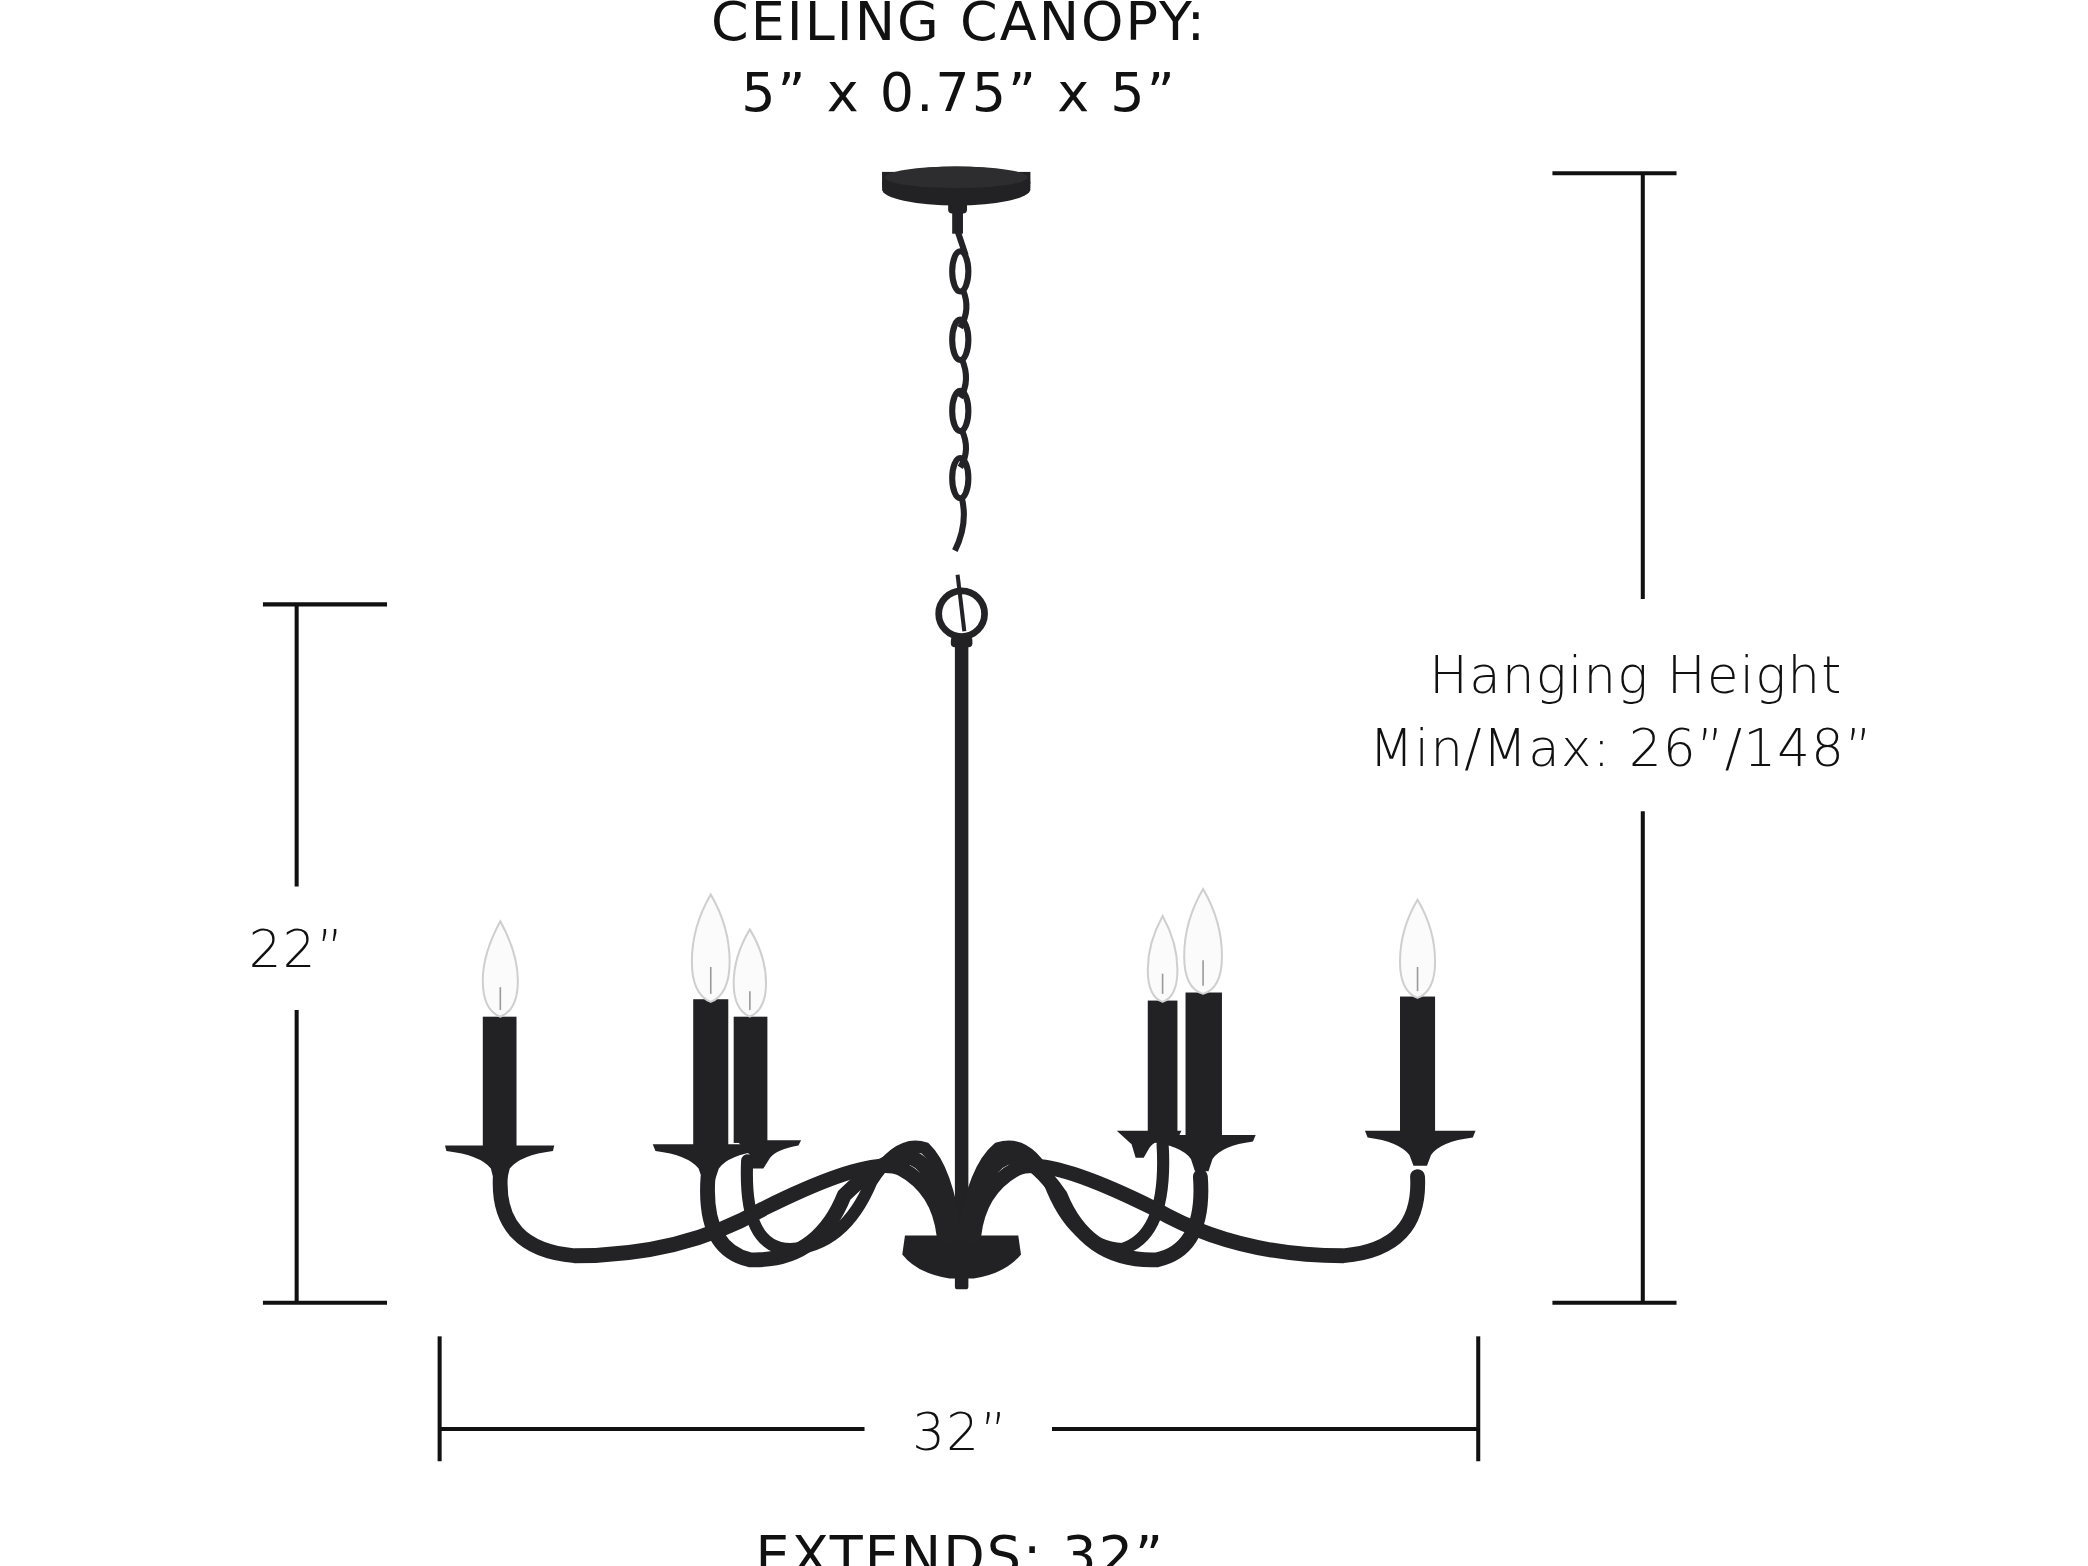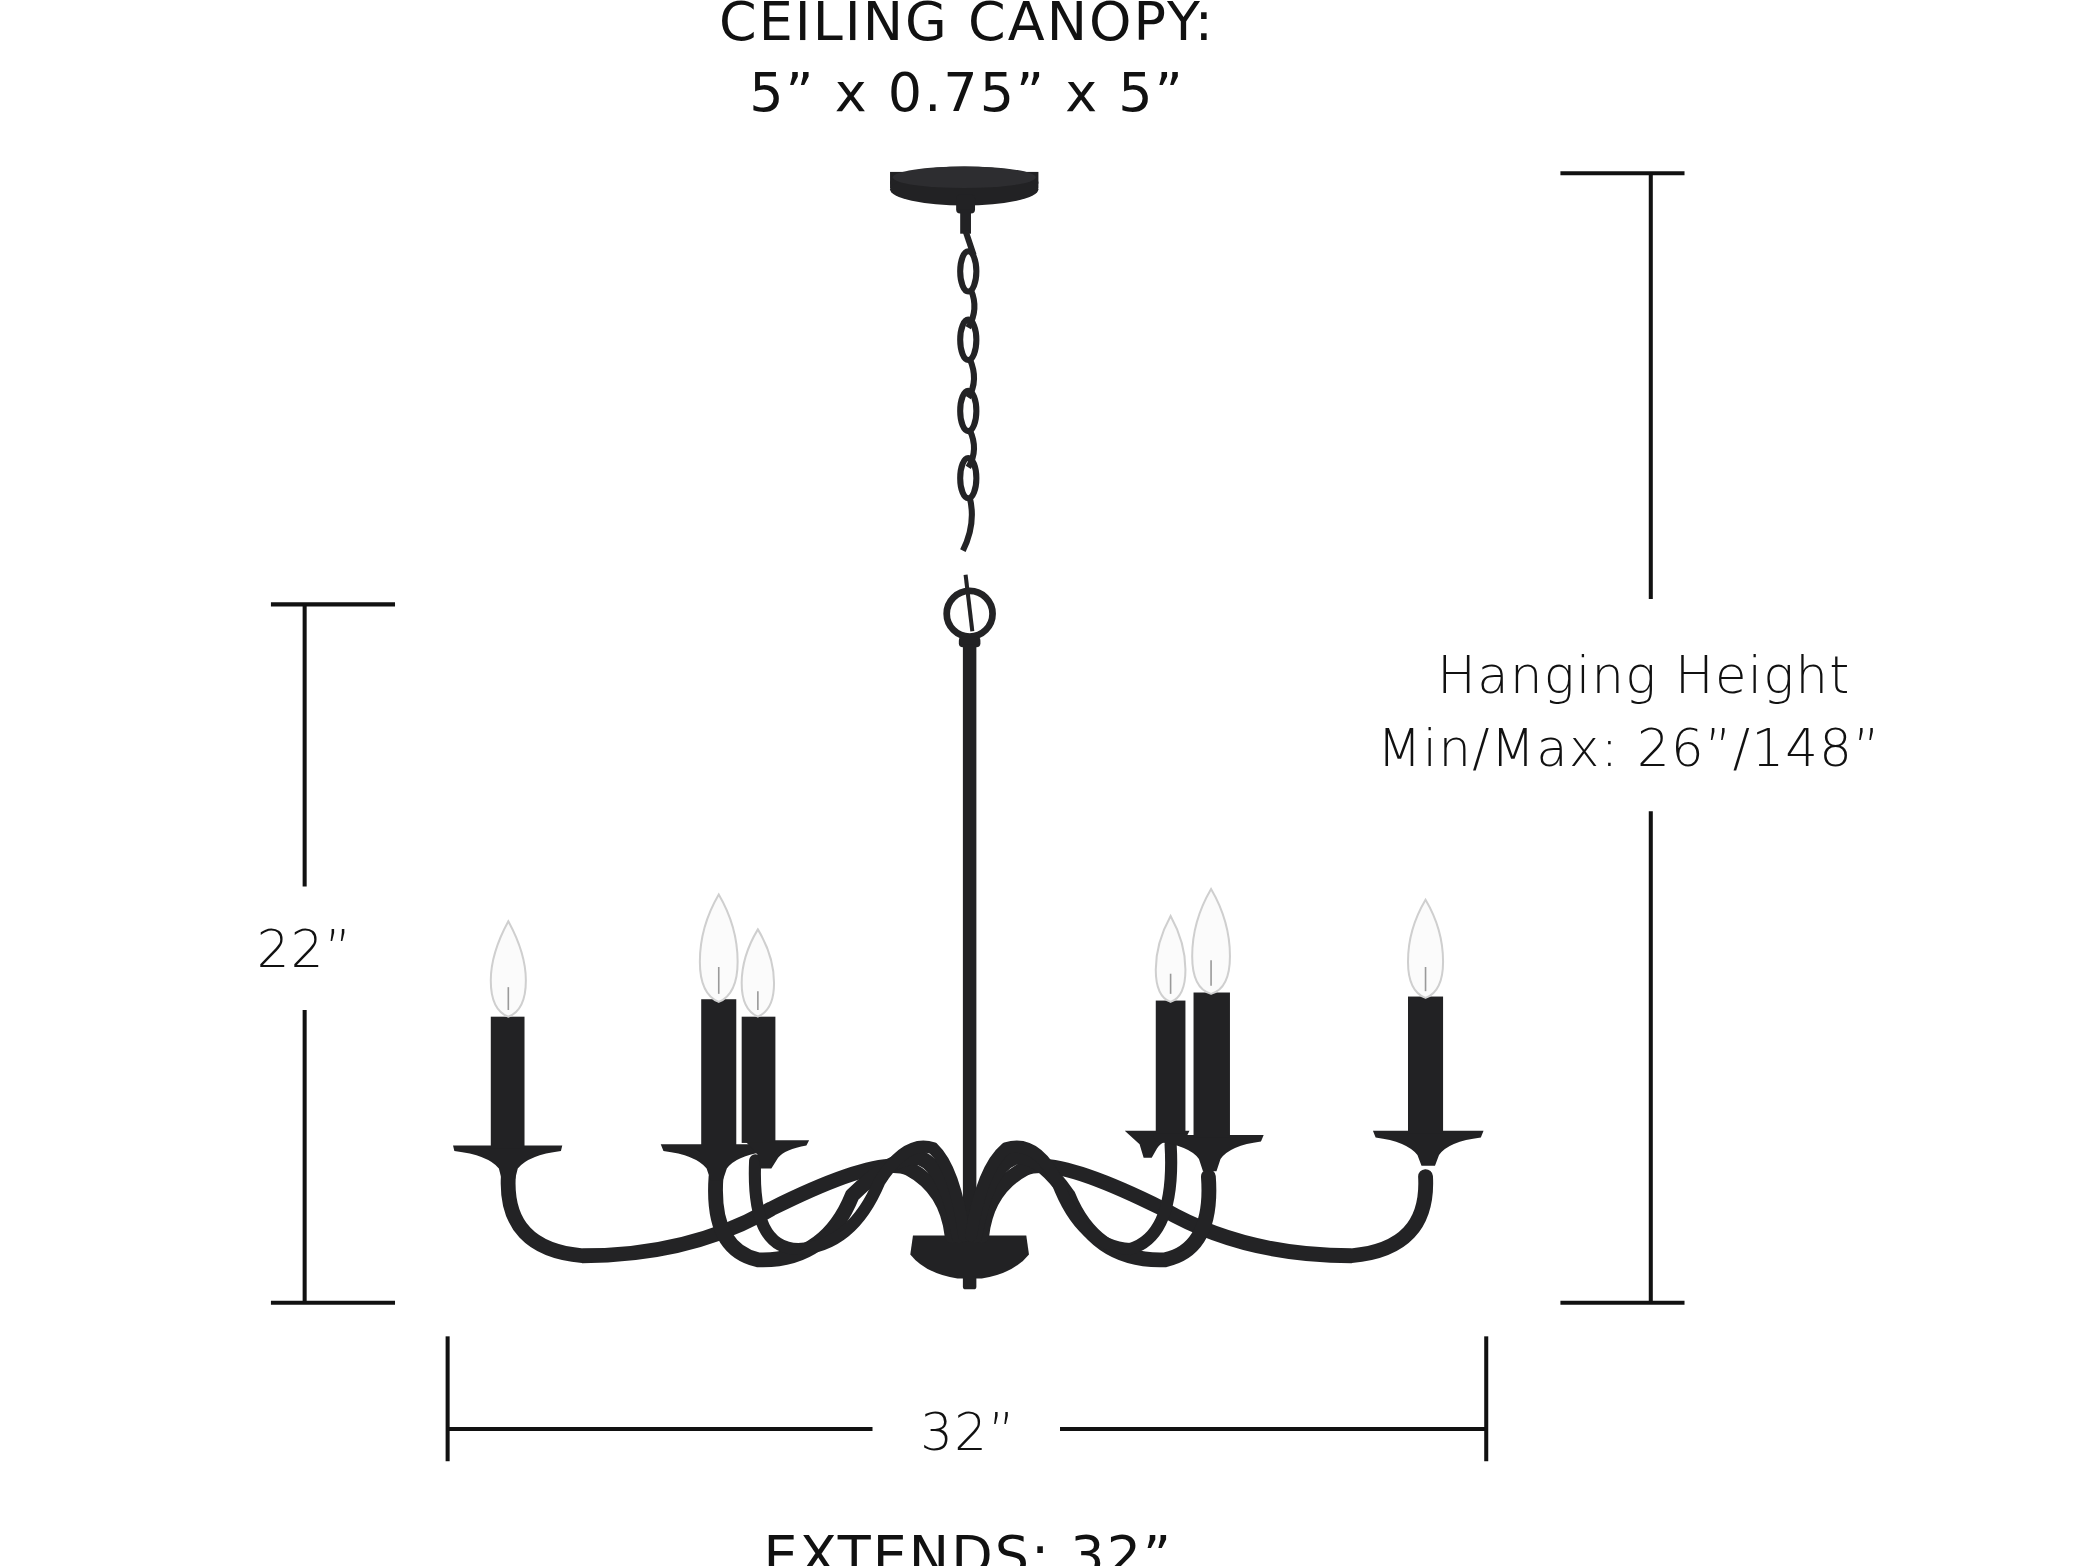--- a/index.html
+++ b/index.html
@@ -1,17 +1,17 @@
 <!DOCTYPE html>
 <html><head>
 <meta charset="utf-8">
 <style>
   html, body { margin:0; padding:0; background:#ffffff; }
   body { width:2088px; height:1566px; overflow:hidden; position:relative; }
-  #stage { position:absolute; left:16px; top:0; width:1780px; height:1566px; }
+  #stage { position:absolute; left:8px; top:0; width:1780px; height:1566px; }
   svg text { font-family:"DejaVu Sans", "Liberation Sans", sans-serif; fill:#111111; }
   .lbl { font-size:38px; font-weight:300; letter-spacing:1px; }
   .lbl-lg { font-size:40px; letter-spacing:1.5px; }
   .dim { stroke:#111111; stroke-width:3; fill:none; }
   .iron { fill:#222224; }
   .arm { stroke:#232325; stroke-width:11; fill:none; stroke-linecap:round; }
   .arm-thin { stroke:#232325; stroke-width:9; fill:none; stroke-linecap:round; }
   .bulb { fill:#fbfbfb; stroke:#cfcfcf; stroke-width:1.5; }
   .filament { stroke:#9a9a9a; stroke-width:1.2; fill:none; }
   .chain { stroke:#232325; stroke-width:4.5; fill:none; }

